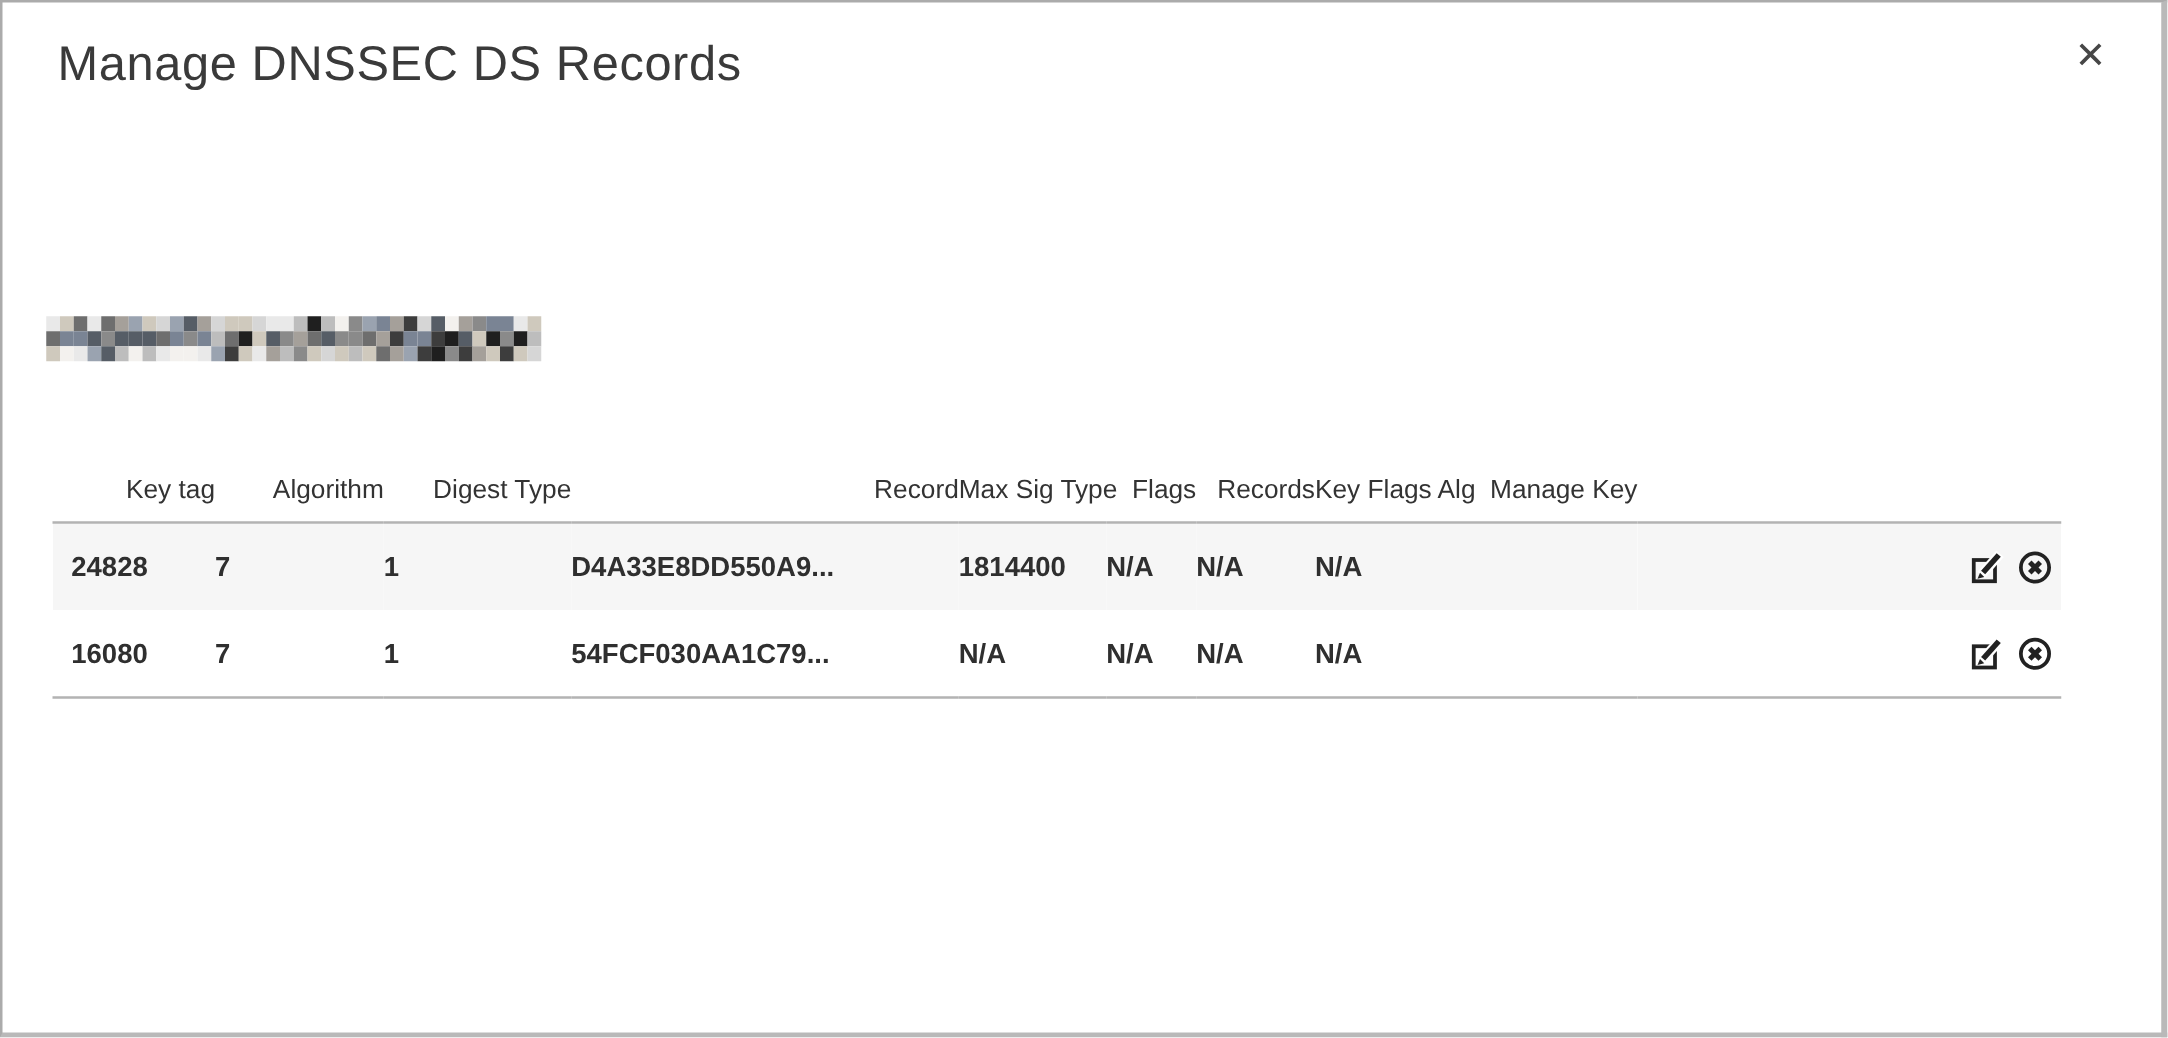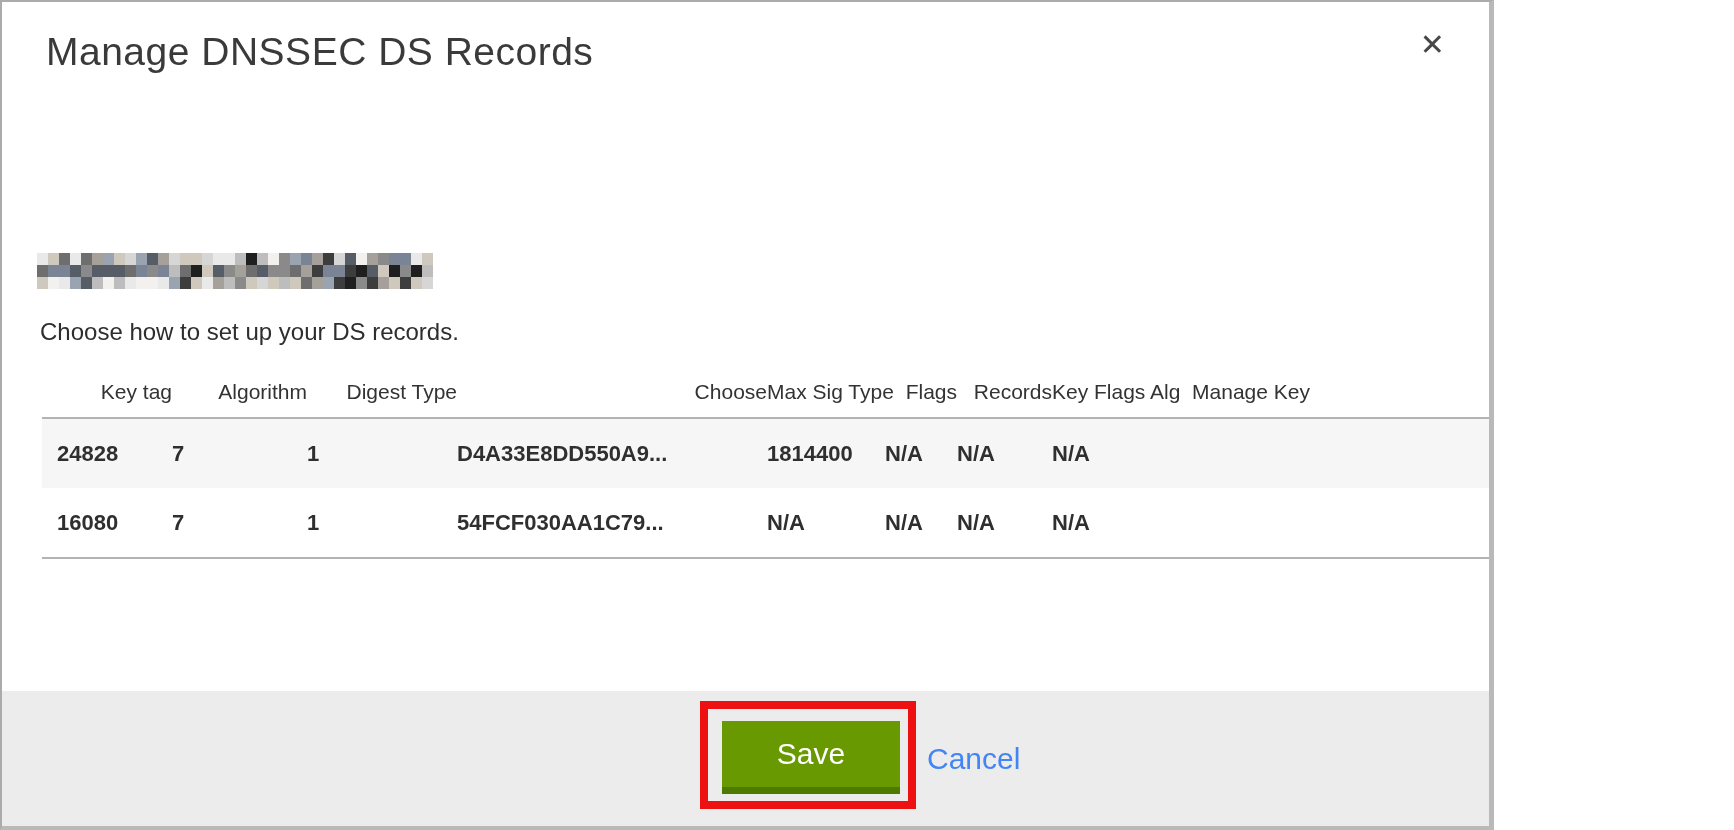--- a/index.html
+++ b/index.html
@@ -1,17 +1,17 @@
 <!DOCTYPE html>
 <html style="--add-green: #5f9c02; --save-green: #689900; --save-green-dark: #4e7a00; --cancel-blue: #4285f4; --annotation-red: #ee1111; --footer-bg: #ececec; --row-alt-bg: #f6f6f6; --separator: #b3b3b3; --icon-dark: #222222; --title-text: #3a3a3a;"><head>
 <meta charset="utf-8">
 <style>
   html,body{margin:0;padding:0;background:#fff;font-family:"Liberation Sans","DejaVu Sans",sans-serif;}
   .modal{
-    position:relative;width:1494px;height:830px;box-sizing:border-box;
+    position:relative;width:1734px;height:830px;box-sizing:border-box;
     background:#fff;border:2px solid #ababab;border-right-width:5px;border-bottom-width:4px;
     border-right-color:#b9b9b9;border-bottom-color:#b9b9b9;overflow:hidden;
   }
   .title{
     position:absolute;left:44px;top:28px;margin:0;font-size:39px;font-weight:400;
     color:#3a3a3a;letter-spacing:.5px;
   }
   .close-btn{
     position:absolute;right:40px;top:24px;border:none;background:none;cursor:pointer;
     font-size:30px;font-weight:700;color:#474747;line-height:1;padding:4px;
@@ -180,42 +180,41 @@
       <i style="background: rgb(31, 31, 31);"></i>
       <i style="background: rgb(138, 138, 138);"></i>
       <i style="background: rgb(61, 61, 61);"></i>
       <i style="background: rgb(165, 160, 154);"></i>
       <i style="background: rgb(207, 201, 189);"></i>
       <i style="background: rgb(61, 61, 61);"></i>
       <i style="background: rgb(207, 201, 189);"></i>
       <i style="background: rgb(214, 214, 214);"></i>
     </div>
 
-  <p class="instruction">Choose how to set up your DS records.</p>
 
   <div class="tbl-wrap">
     <table>
       <colgroup>
         <col style="width:130px">
           <col style="width:135px">
           <col style="width:150px">
         <col style="width:310px">
           <col style="width:118px">
           <col style="width:72px">
         <col style="width:95px">
           <col style="width:128px">
           <col style="width:130px">
         <col style="width:339px">
       </colgroup>
       <thead>
         <tr>
           <th>Key tag</th>
           <th>Algorithm</th>
           <th>Digest Type</th>
-          <th>Choose</th>
+          <th>Record</th>
           <th>Max Sig Type</th>
           <th>Flags</th>
           <th>Records</th>
           <th>Key Flags Alg</th>
           <th>Manage Key</th>
           <th></th>
         </tr>
       </thead>
       <tbody>
         <tr class="alt">
@@ -264,19 +263,14 @@
                     <line x1="10.8" y1="10.8" x2="19.2" y2="19.2" stroke="#222" stroke-width="4"></line>
                     <line x1="19.2" y1="10.8" x2="10.8" y2="19.2" stroke="#222" stroke-width="4"></line>
                   </svg></span></button>
           </td>
         </tr>
       </tbody>
     </table>
   </div>
 
 
-  <div class="footer">
-    <div class="annotation"></div>
-    <button class="save-btn">Save</button>
-    <a class="cancel-link">Cancel</a>
-  </div>
 
 </div>
 
 </body></html>

